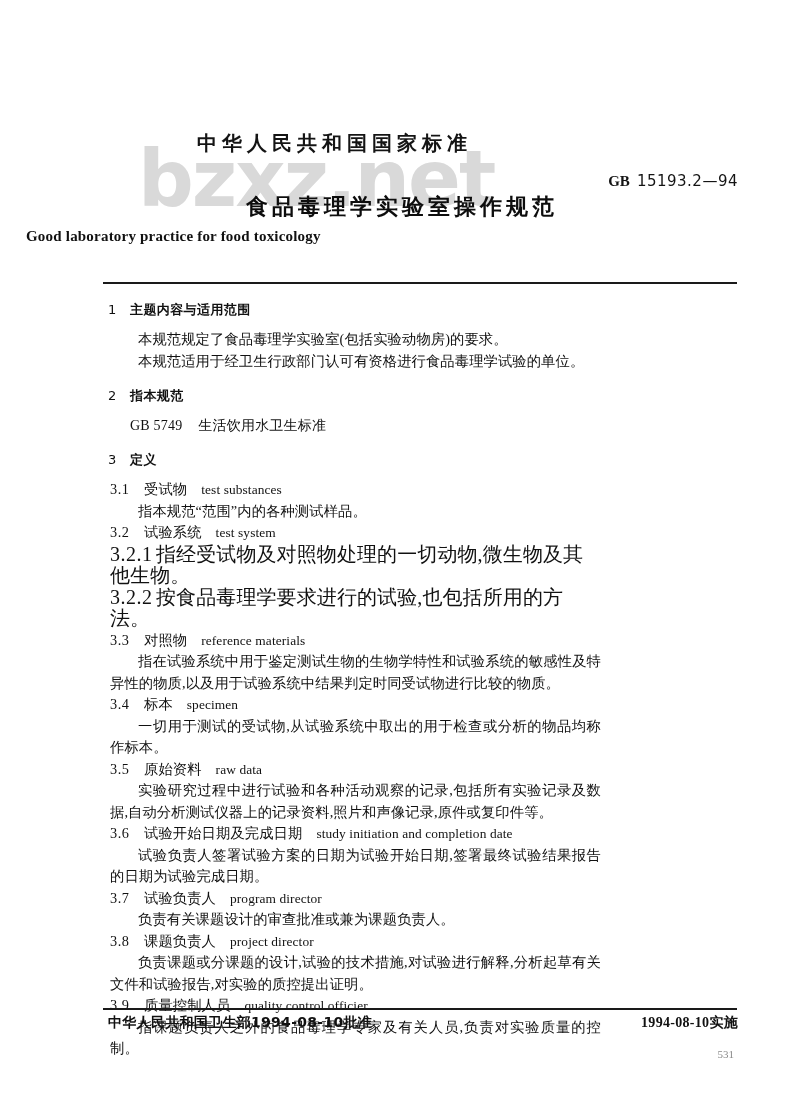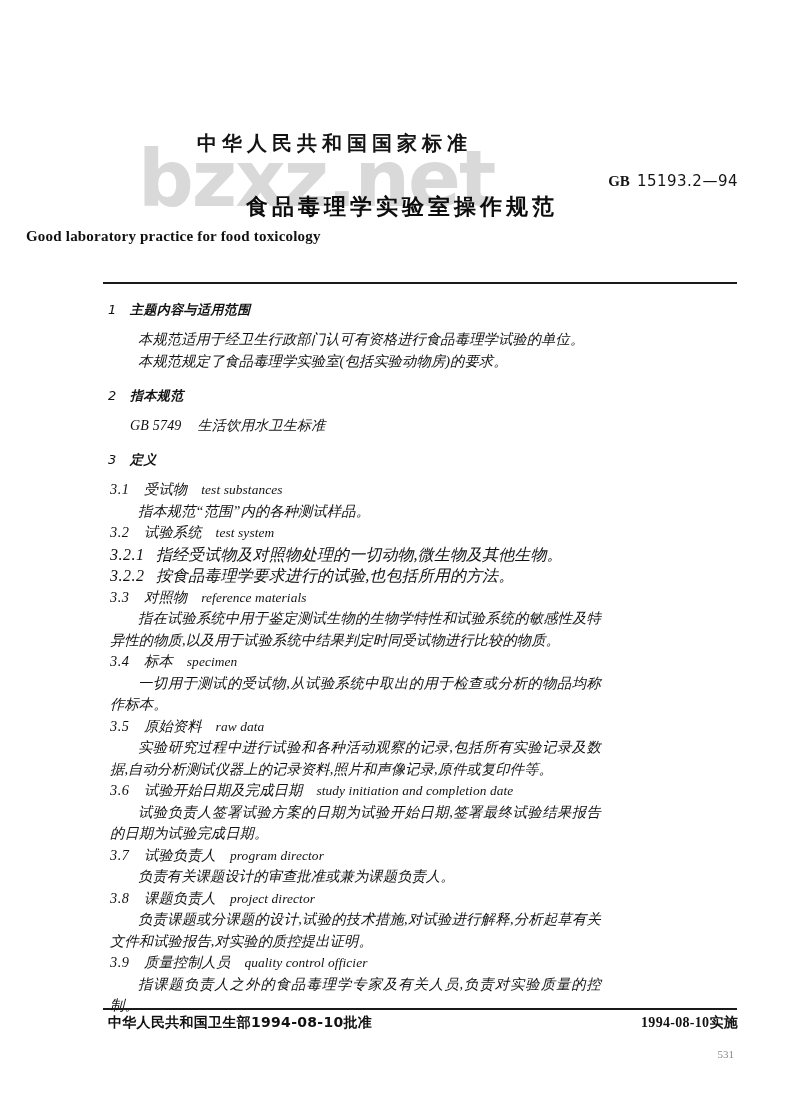--- a/index.html
+++ b/index.html
@@ -109,21 +109,20 @@
     background: #1a1a1a;
   }
 
   
   #body-block {
     position: absolute;
     left: 0;
     top: 300px;
     width: 659px;
     z-index: 2;
-    font-style: italic;
   }
   .clause {
     position: relative;
     margin: 0;
   }
   .clause-heading {
     font-family: "DejaVu Sans", sans-serif;
     font-weight: bold;
     font-size: 13px;
     color: #111111;
@@ -177,21 +176,21 @@
   .def-term .cn {
     font-family: "Liberation Serif", "DejaVu Serif", serif;
   }
   .def-term .en {
     margin-left: 14px;
     font-family: "Liberation Serif", serif;
     font-size: 13.4px;
   }
   .def-sub {
     font-family: "Liberation Serif", "DejaVu Serif", serif;
-    font-size: 16px;
+    font-size: 20px;
     line-height: 21.5px;
     color: #111111;
     margin-left: 110px;
     margin-right: 58px;
     letter-spacing: 0.1px;
   }
   .def-sub .dnum {
     display: inline-block;
     min-width: 46px;
     letter-spacing: 0.5px;
@@ -263,22 +262,22 @@
     <div id="header-rule"></div>
   </div>
 
   <div id="body-block">
 
     <div class="clause">
       <div class="clause-heading">
         <span class="num">1</span><span>主题内容与适用范围</span>
       </div>
       <div class="gap-sm"></div>
+      <div class="para">本规范规定了食品毒理学实验室(包括实验动物房)的要求。</div>
       <div class="para">本规范适用于经卫生行政部门认可有资格进行食品毒理学试验的单位。</div>
-      <div class="para">本规范规定了食品毒理学实验室(包括实验动物房)的要求。</div>
     </div>
 
     <div class="gap-md"></div>
 
     <div class="clause">
       <div class="clause-heading">
         <span class="num">2</span><span>指本规范</span>
       </div>
       <div class="gap-sm"></div>
       <div class="ref-line">

